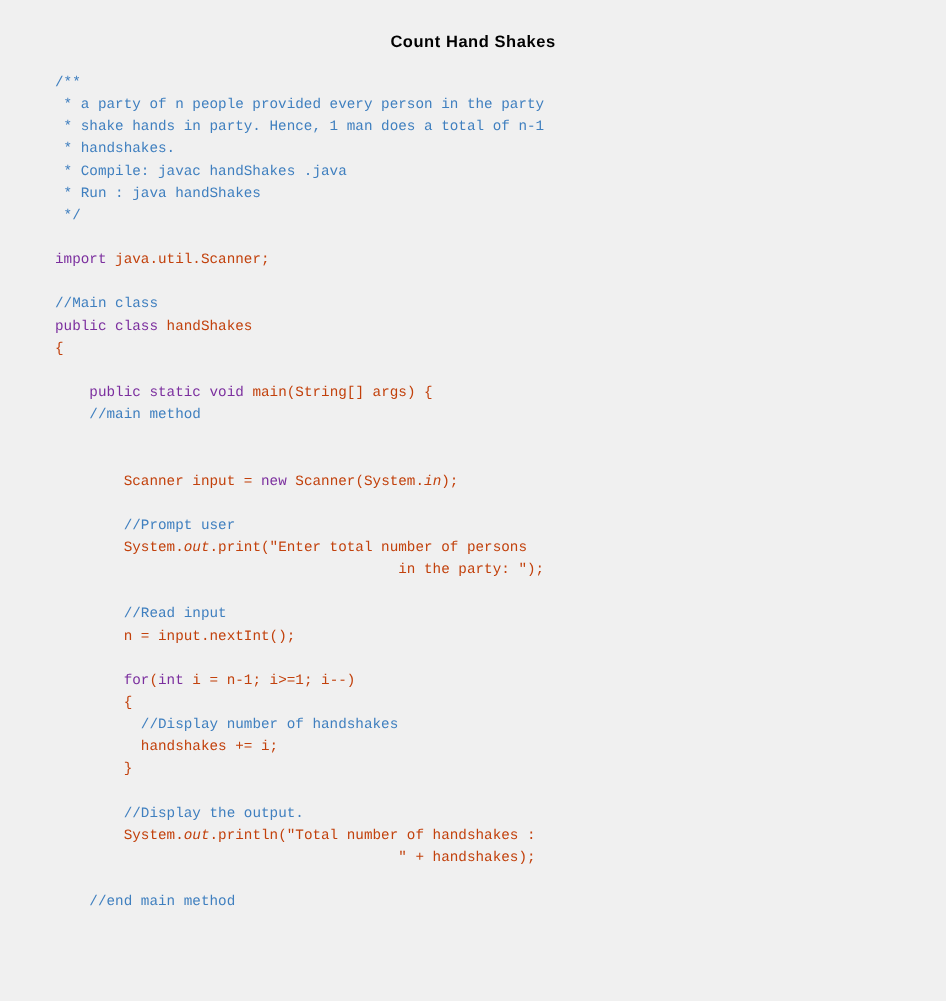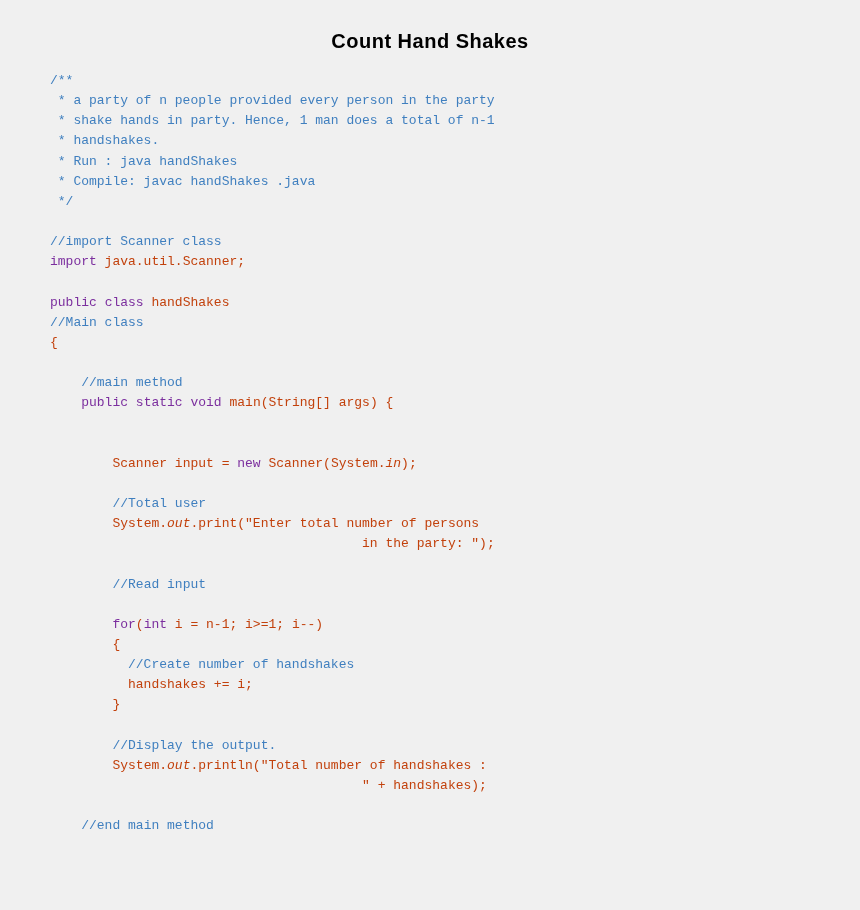--- a/index.html
+++ b/index.html
@@ -15,21 +15,21 @@
       width: 860px;
       min-height: 910px;
       display: flex;
       flex-direction: column;
       align-items: center;
       padding: 30px 20px;
     }
 
     .page-title {
       font-family: Arial, sans-serif;
-      font-size: 20px;
+      font-size: 15px;
       font-weight: bold;
       color: #000;
       margin-bottom: 18px;
       letter-spacing: 0.5px;
     }
 
     .code-block {
       background-color: #f0f0f0;
       padding: 0;
       line-height: 1.55;
@@ -52,54 +52,54 @@
 <body>
 
 <div class="page-title">Count Hand Shakes</div>
 
 <div class="code-block">
 
   <span class="code-line c-comment">/**</span>
   <span class="code-line c-comment"> * a party of n people provided every person in the party</span>
   <span class="code-line c-comment"> * shake hands in party. Hence, 1 man does a total of n-1</span>
   <span class="code-line c-comment"> * handshakes.</span>
+  <span class="code-line c-comment"> * Compile: javac handShakes .java</span>
   <span class="code-line c-comment"> * Run : java handShakes</span>
-  <span class="code-line c-comment"> * Compile: javac handShakes .java</span>
   <span class="code-line c-comment"> */</span>
   <span class="code-line">&nbsp;</span>
 
-  <span class="code-line"><span class="c-comment">//import Scanner class</span></span>
   <span class="code-line"><span class="c-keyword">import</span><span class="c-default"> java.util.Scanner;</span></span>
   <span class="code-line">&nbsp;</span>
 
+  <span class="code-line"><span class="c-comment">//Main class</span></span>
   <span class="code-line"><span class="c-keyword">public</span> <span class="c-keyword">class</span> <span class="c-default">handShakes</span></span>
-  <span class="code-line"><span class="c-comment">//Main class</span></span>
   <span class="code-line c-default">{</span>
   <span class="code-line">&nbsp;</span>
 
+  <span class="code-line">    <span class="c-keyword">public</span> <span class="c-keyword">static</span> <span class="c-keyword">void</span> <span class="c-default">main(String[] args) {</span></span>
   <span class="code-line">    <span class="c-comment">//main method</span></span>
-  <span class="code-line">    <span class="c-keyword">public</span> <span class="c-keyword">static</span> <span class="c-keyword">void</span> <span class="c-default">main(String[] args) {</span></span>
   <span class="code-line">&nbsp;</span>
 
   <span class="code-line">&nbsp;</span>
 
   <span class="code-line">        <span class="c-default">Scanner input = </span><span class="c-keyword">new</span> <span class="c-default">Scanner(System.<span class="c-italic">in</span>);</span></span>
   <span class="code-line">&nbsp;</span>
 
-  <span class="code-line">        <span class="c-comment">//Total user</span></span>
+  <span class="code-line">        <span class="c-comment">//Prompt user</span></span>
   <span class="code-line">        <span class="c-default">System.<span class="c-italic">out</span>.print("Enter total number of persons</span></span>
   <span class="code-line">                                        <span class="c-default">in the party: ");</span></span>
   <span class="code-line">&nbsp;</span>
 
   <span class="code-line">        <span class="c-comment">//Read input</span></span>
+  <span class="code-line">        <span class="c-default">n = input.nextInt();</span></span>
   <span class="code-line">&nbsp;</span>
 
   <span class="code-line">        <span class="c-keyword">for</span><span class="c-default">(</span><span class="c-keyword">int</span> <span class="c-default">i = n-1; i&gt;=1; i--)</span></span>
   <span class="code-line c-default">        {</span>
-  <span class="code-line">          <span class="c-comment">//Create number of handshakes</span></span>
+  <span class="code-line">          <span class="c-comment">//Display number of handshakes</span></span>
   <span class="code-line c-default">          handshakes += i;</span>
   <span class="code-line c-default">        }</span>
   <span class="code-line">&nbsp;</span>
 
   <span class="code-line">        <span class="c-comment">//Display the output.</span></span>
   <span class="code-line">        <span class="c-default">System.<span class="c-italic">out</span>.println("Total number of handshakes :</span></span>
   <span class="code-line">                                        <span class="c-default">" + handshakes);</span></span>
   <span class="code-line">&nbsp;</span>
 
   <span class="code-line">    <span class="c-comment">//end main method</span></span>

